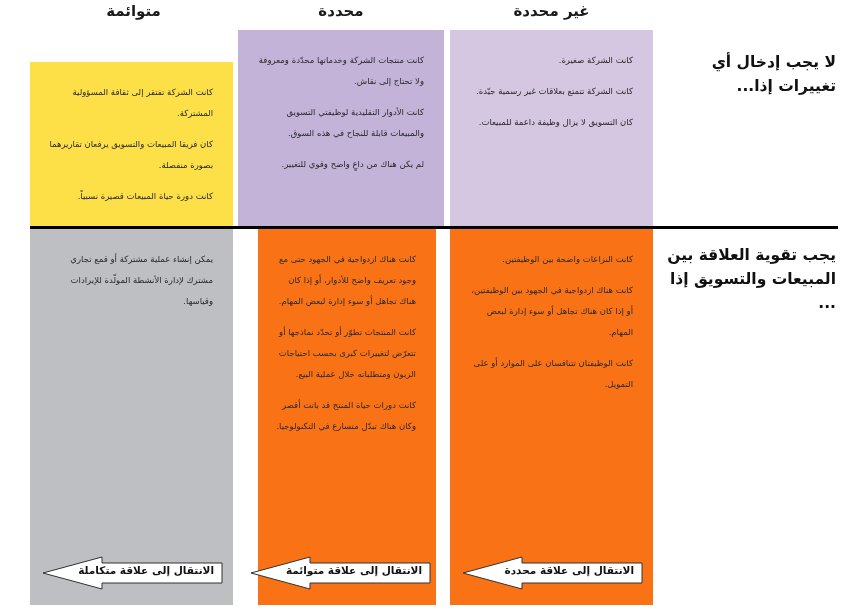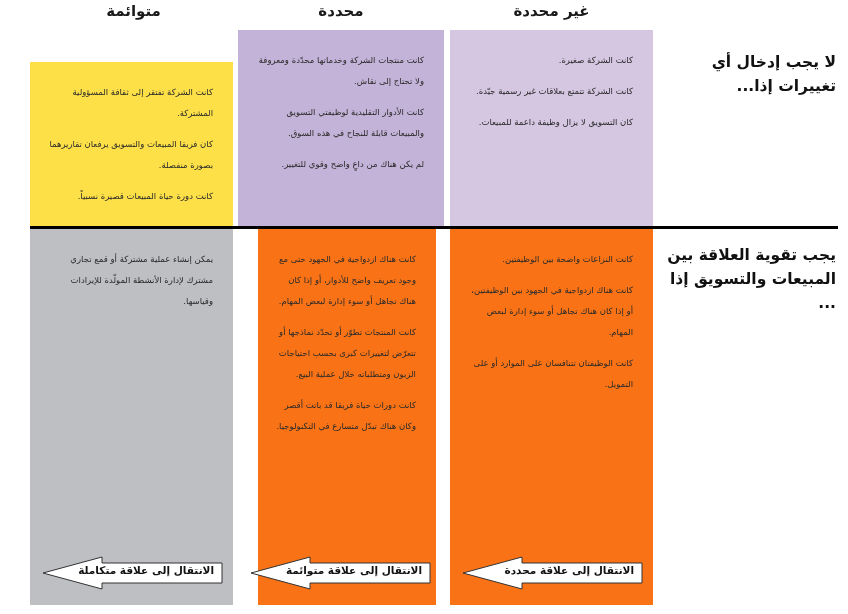--- a/index.html
+++ b/index.html
@@ -44,21 +44,21 @@
 <div class="divider"></div>
 
 <div class="cell" style="left:450px; top:229px; width:203px; height:376px; background:#f97316;">
   <p>كانت النزاعات واضحة بين الوظيفتين.</p>
   <p>كانت هناك ازدواجية في الجهود بين الوظيفتين، أو إذا كان هناك تجاهل أو سوء إدارة لبعض المهام.</p>
   <p>كانت الوظيفتان تتنافسان على الموارد أو على التمويل.</p>
 </div>
 <div class="cell" style="left:238px; top:229px; width:178px; height:376px; background:#f97316;margin-left:20px;">
   <p>كانت هناك ازدواجية في الجهود حتى مع وجود تعريف واضح للأدوار، أو إذا كان هناك تجاهل أو سوء إدارة لبعض المهام.</p>
   <p>كانت المنتجات تطوّر أو تحدّد نماذجها أو تتعرّض لتغييرات كبرى بحسب احتياجات الزبون ومتطلباته خلال عملية البيع.</p>
-  <p>كانت دورات حياة فريقا قد باتت أقصر وكان هناك تبدّل متسارع في التكنولوجيا.</p>
+  <p>كانت دورات حياة المنتج قد باتت أقصر وكان هناك تبدّل متسارع في التكنولوجيا.</p>
 </div>
 <div class="cell" style="left:30px; top:229px; width:203px; height:376px; background:#bdbfc2;">
   <p>يمكن إنشاء عملية مشتركة أو قمع تجاري مشترك لإدارة الأنشطة المولّدة للإيرادات وقياسها.</p>
 </div>
 
 <div class="row-label" style="top:50px;">لا يجب إدخال أي تغييرات إذا...</div>
 <div class="row-label" style="top:243px;">يجب تقوية العلاقة بين المبيعات والتسويق إذا ...</div>
 
 <div class="arrow" style="left:462px; top:556px; width:182px;">
   <svg width="182" height="34">

